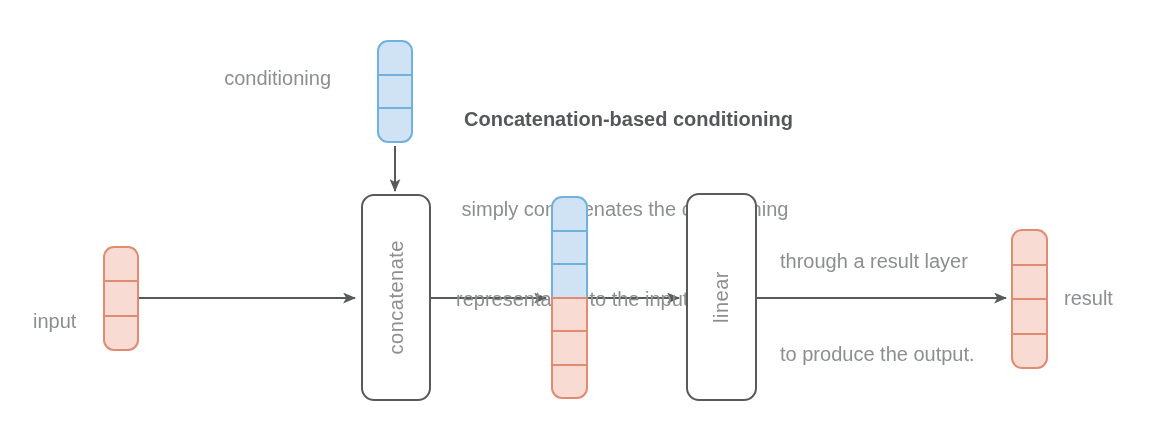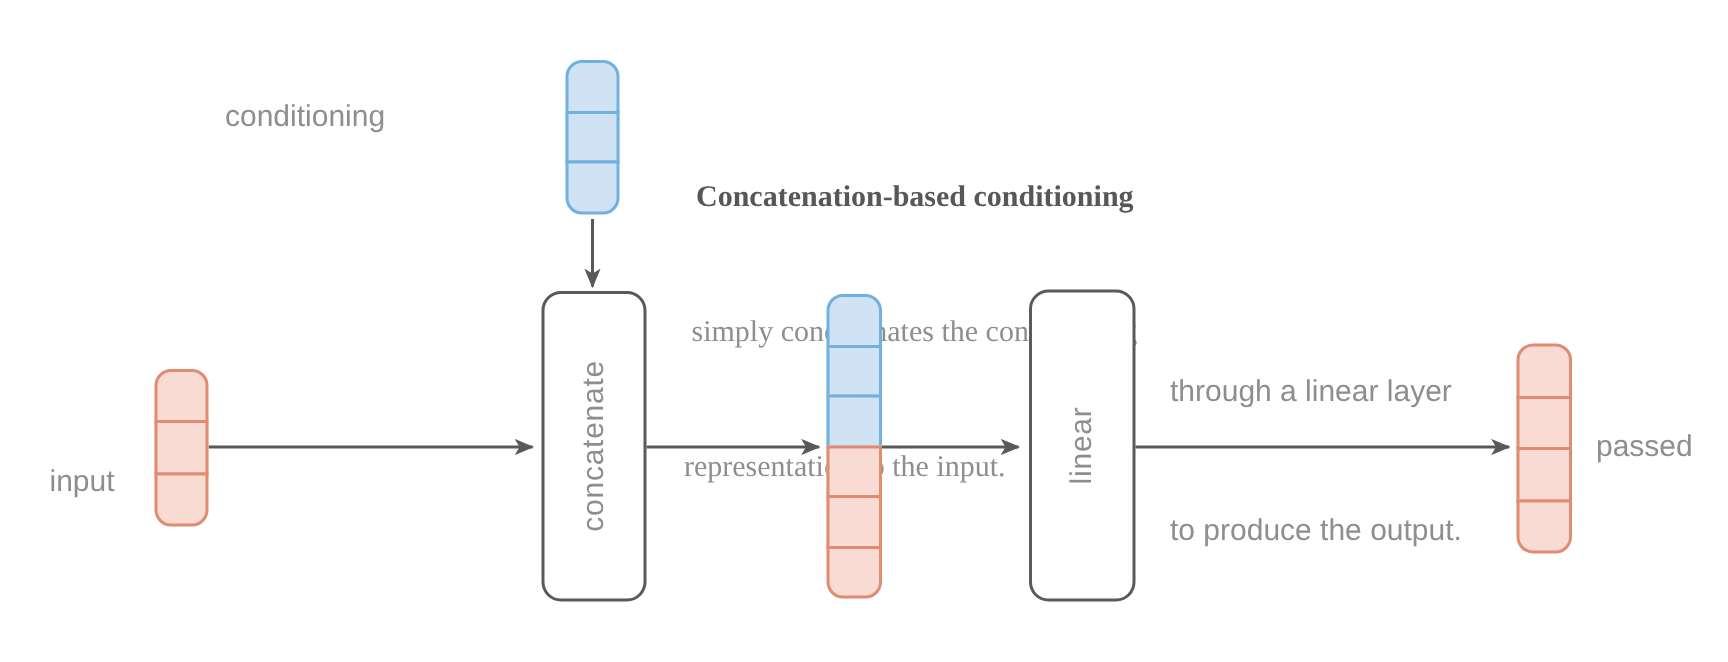--- a/index.html
+++ b/index.html
@@ -71,33 +71,33 @@
   }
 
   
   .label {
     position: absolute;
     font-size: 20px;
     color: var(--label_text);
     line-height: 31px;
     white-space: nowrap;
   }
-  .label-conditioning { left: 150px; top: 63px; width: 181px; }
+  .label-conditioning { left: 150px; top: 63px; width: 181px; text-align: right; }
   .label-input  { left: 33px;  top: 283px; margin-top: 23px; }
   .label-output { left: 1064px; top: 283px; }
 
   
   .annotation {
     position: absolute;
     font-size: 20px;
     color: var(--label_text);
     line-height: 30px;
     white-space: pre;
   }
-  .annotation-top { left: 456px; top: 56px; font-family: Liberation Serif, serif; }
+  .annotation-top { left: 456px; top: 44px; }
   .annotation-top .heading {
     padding-left: 8px;
     font-weight: bold;
     color: var(--heading_text);
   }
   .annotation-right { left: 780px; top: 184px; line-height: 31px; }
 </style>
 </head>
 <body>
 
@@ -161,26 +161,26 @@
       <div class="cell red"></div>
       <div class="cell red"></div>
       <div class="cell red"></div>
     </div>
 
   <div class="opbox box-linear">
     <span class="vtext">linear</span>
   </div>
 
   <div class="annotation annotation-right">
-    <div>through a linear layer</div>
+    <div>through a result layer</div>
     <div>to produce the output.</div>
   </div>
 
   <div class="vector vec-output">
       <div class="cell red"></div>
       <div class="cell red"></div>
       <div class="cell red"></div>
       <div class="cell red"></div>
     </div>
 
-  <div class="label label-output">passed</div>
+  <div class="label label-output">result</div>
 
 </div>
 
 </body></html>

